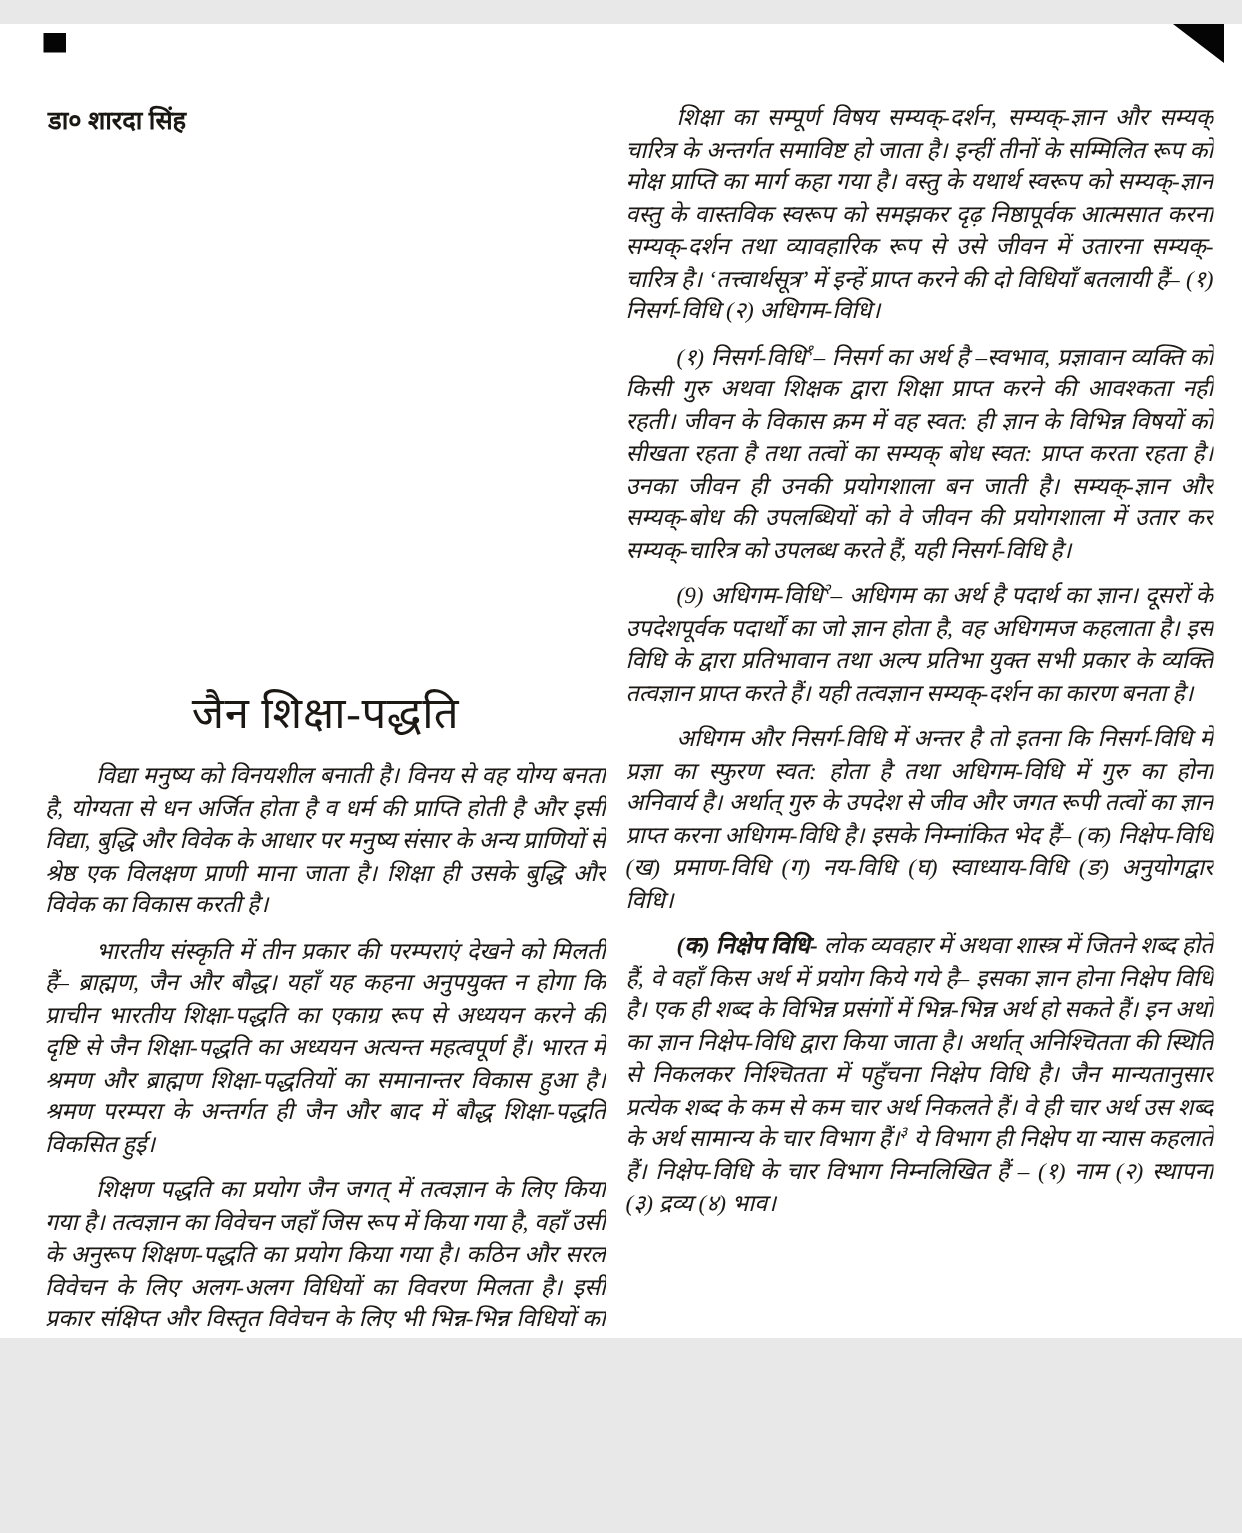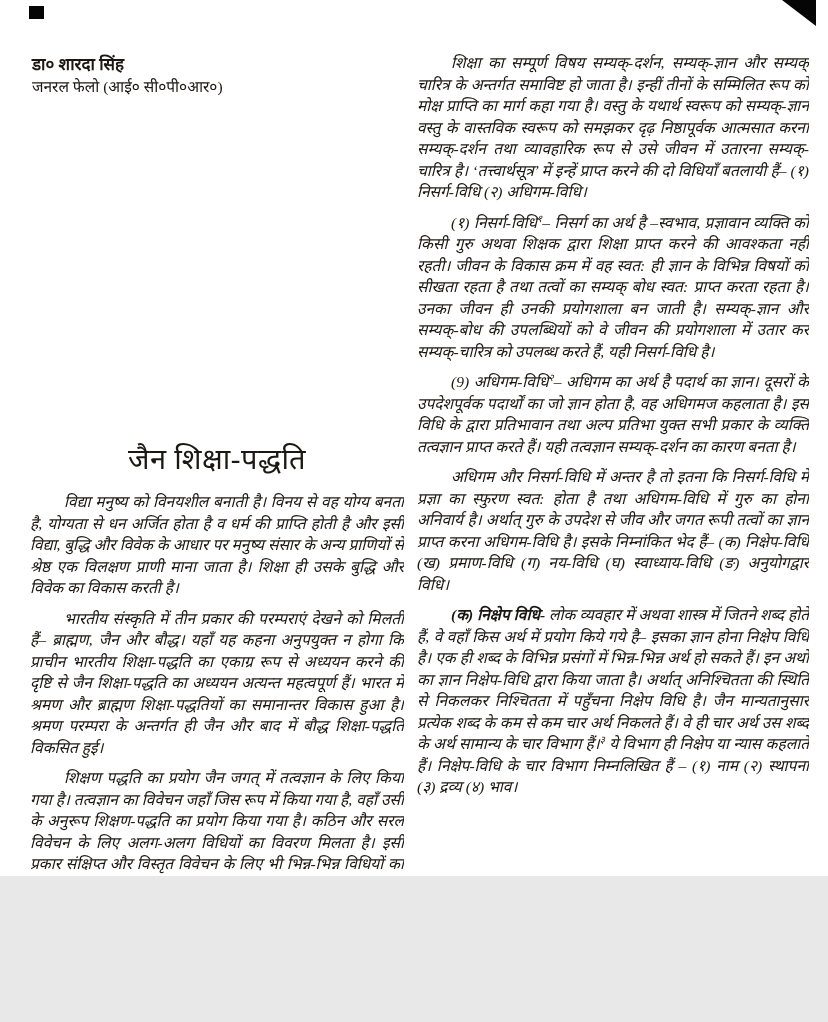--- a/index.html
+++ b/index.html
@@ -1,20 +1,20 @@
 <!DOCTYPE html>
 <html><head>
 <meta charset="utf-8">
 <style>
   html, body { margin: 0; padding: 0; background: #e8e8e8; }
   .page {
     position: relative;
     width: 828px;
     height: 876px;
-    margin: 0 auto;
+    margin: 16px auto;
     background: #ffffff;
     color: #1b1713;
     font-family: "Liberation Serif", "DejaVu Serif", serif;
     overflow: hidden;
   }
 
   
   .mark-square {
     position: absolute; left: 29px; top: 6px;
     width: 15px; height: 13px; background: #050505;
@@ -84,21 +84,20 @@
 </head>
 <body>
 
 <div class="page">
 
   <div class="mark-square"></div>
   <div class="mark-triangle"></div>
 
   <div class="author-block">
     <div class="author-name">डा० शारदा सिंह</div>
-    <div class="author-affiliation">जनरल फेलो (आई० सी०पी०आर०)</div>
   </div>
 
   <div class="col col-right">
       <p class="para"><span>शिक्षा का सम्पूर्ण विषय सम्यक्-दर्शन, सम्यक्-ज्ञान और सम्यक् चारित्र के अन्तर्गत समाविष्ट हो जाता है। इन्हीं तीनों के सम्मिलित रूप को मोक्ष प्राप्ति का मार्ग कहा गया है। वस्तु के यथार्थ स्वरूप को सम्यक्-ज्ञान वस्तु के वास्तविक स्वरूप को समझकर दृढ़ निष्ठापूर्वक आत्मसात करना सम्यक्-दर्शन तथा व्यावहारिक रूप से उसे जीवन में उतारना सम्यक्-चारित्र है। ‘तत्त्वार्थसूत्र’ में इन्हें प्राप्त करने की दो विधियाँ बतलायी हैं– (१) निसर्ग-विधि (२) अधिगम-विधि।</span></p>
       <p class="para"><span>(१) निसर्ग-विधि</span><sup>१</sup><span>– निसर्ग का अर्थ है –स्वभाव, प्रज्ञावान व्यक्ति को किसी गुरु अथवा शिक्षक द्वारा शिक्षा प्राप्त करने की आवश्कता नहीं रहती। जीवन के विकास क्रम में वह स्वत: ही ज्ञान के विभिन्न विषयों को सीखता रहता है तथा तत्वों का सम्यक् बोध स्वत: प्राप्त करता रहता है। उनका जीवन ही उनकी प्रयोगशाला बन जाती है। सम्यक्-ज्ञान और सम्यक्-बोध की उपलब्धियों को वे जीवन की प्रयोगशाला में उतार कर सम्यक्-चारित्र को उपलब्ध करते हैं, यही निसर्ग-विधि है।</span></p>
       <p class="para"><span>(9) अधिगम-विधि</span><sup>२</sup><span>– अधिगम का अर्थ है पदार्थ का ज्ञान। दूसरों के उपदेशपूर्वक पदार्थों का जो ज्ञान होता है, वह अधिगमज कहलाता है। इस विधि के द्वारा प्रतिभावान तथा अल्प प्रतिभा युक्त सभी प्रकार के व्यक्ति तत्वज्ञान प्राप्त करते हैं। यही तत्वज्ञान सम्यक्-दर्शन का कारण बनता है।</span></p>
       <p class="para"><span>अधिगम और निसर्ग-विधि में अन्तर है तो इतना कि निसर्ग-विधि में प्रज्ञा का स्फुरण स्वत: होता है तथा अधिगम-विधि में गुरु का होना अनिवार्य है। अर्थात् गुरु के उपदेश से जीव और जगत रूपी तत्वों का ज्ञान प्राप्त करना अधिगम-विधि है। इसके निम्नांकित भेद हैं– (क) निक्षेप-विधि (ख) प्रमाण-विधि (ग) नय-विधि (घ) स्वाध्याय-विधि (ङ) अनुयोगद्वार विधि।</span></p>
       <p class="para"><b>(क) निक्षेप विधि-</b><span> लोक व्यवहार में अथवा शास्त्र में जितने शब्द होते हैं, वे वहाँ किस अर्थ में प्रयोग किये गये है– इसका ज्ञान होना निक्षेप विधि है। एक ही शब्द के विभिन्न प्रसंगों में भिन्न-भिन्न अर्थ हो सकते हैं। इन अर्थों का ज्ञान निक्षेप-विधि द्वारा किया जाता है। अर्थात् अनिश्चितता की स्थिति से निकलकर निश्चितता में पहुँचना निक्षेप विधि है। जैन मान्यतानुसार प्रत्येक शब्द के कम से कम चार अर्थ निकलते हैं। वे ही चार अर्थ उस शब्द के अर्थ सामान्य के चार विभाग हैं।</span><sup>३</sup><span> ये विभाग ही निक्षेप या न्यास कहलाते हैं। निक्षेप-विधि के चार विभाग निम्नलिखित हैं – (१) नाम (२) स्थापना (३) द्रव्य (४) भाव।</span></p>
     </div>
 

